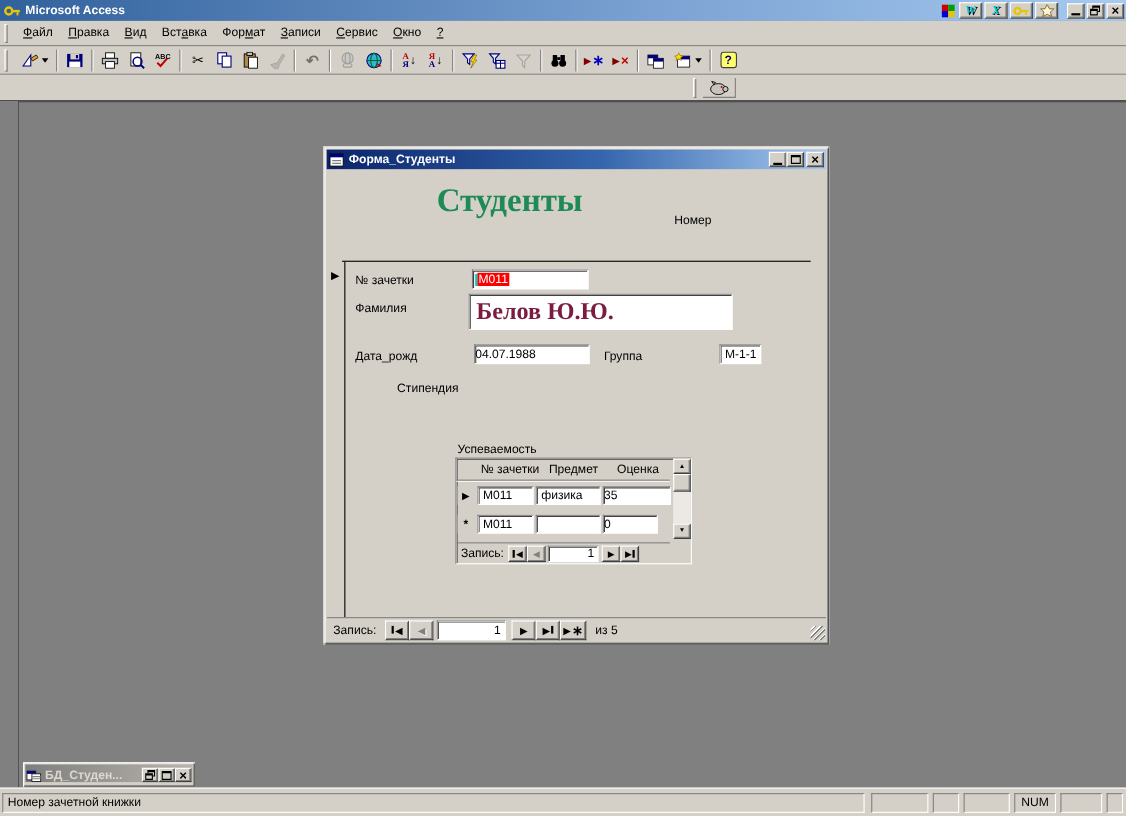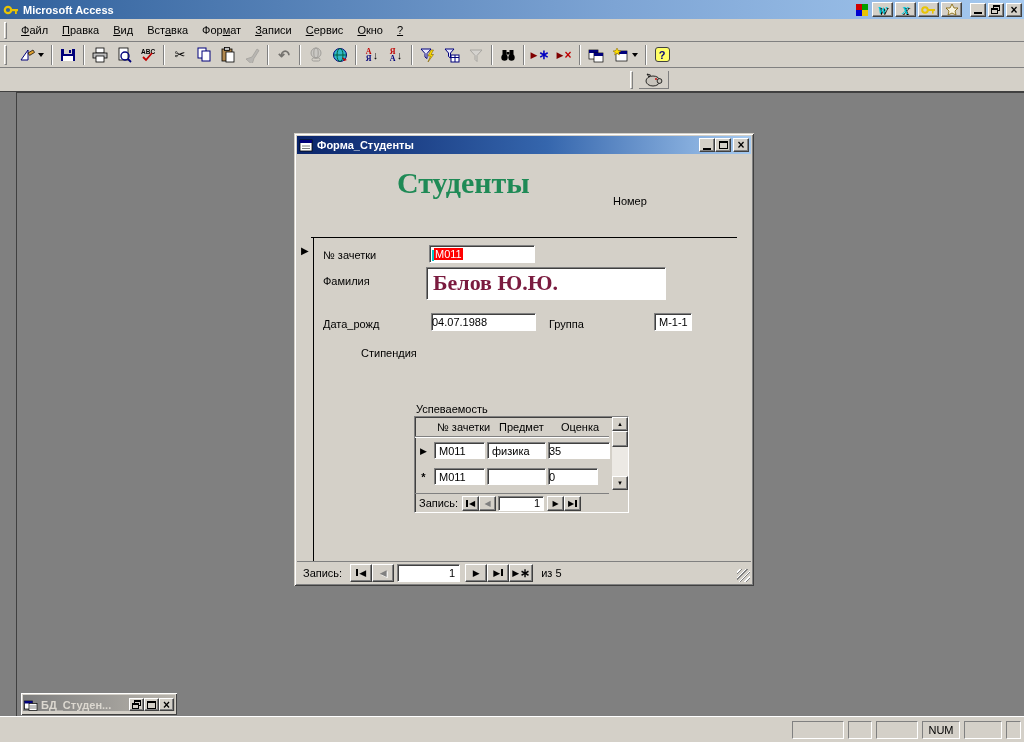--- a/index.html
+++ b/index.html
@@ -517,20 +517,21 @@
             <span class="g-max"></span>
           </span>
         <span class="wb rb">
             <span class="g-close">×</span>
           </span>
       </div>
     </div>
   </div>
 
   <div class="statusbar">
+    <div class="sb-msg panel-in">Номер зачетной книжки</div>
     <div class="sb-p panel-in" style="left:792px;width:52px"></div>
     <div class="sb-p panel-in" style="left:848px;width:24px"></div>
     <div class="sb-p panel-in" style="left:876px;width:42px"></div>
     <div class="sb-p panel-in" style="left:922px;width:38px">NUM</div>
     <div class="sb-p panel-in" style="left:964px;width:38px"></div>
     <div class="sb-p panel-in" style="left:1006px;width:15px"></div>
   </div>
 
 </div>
 

